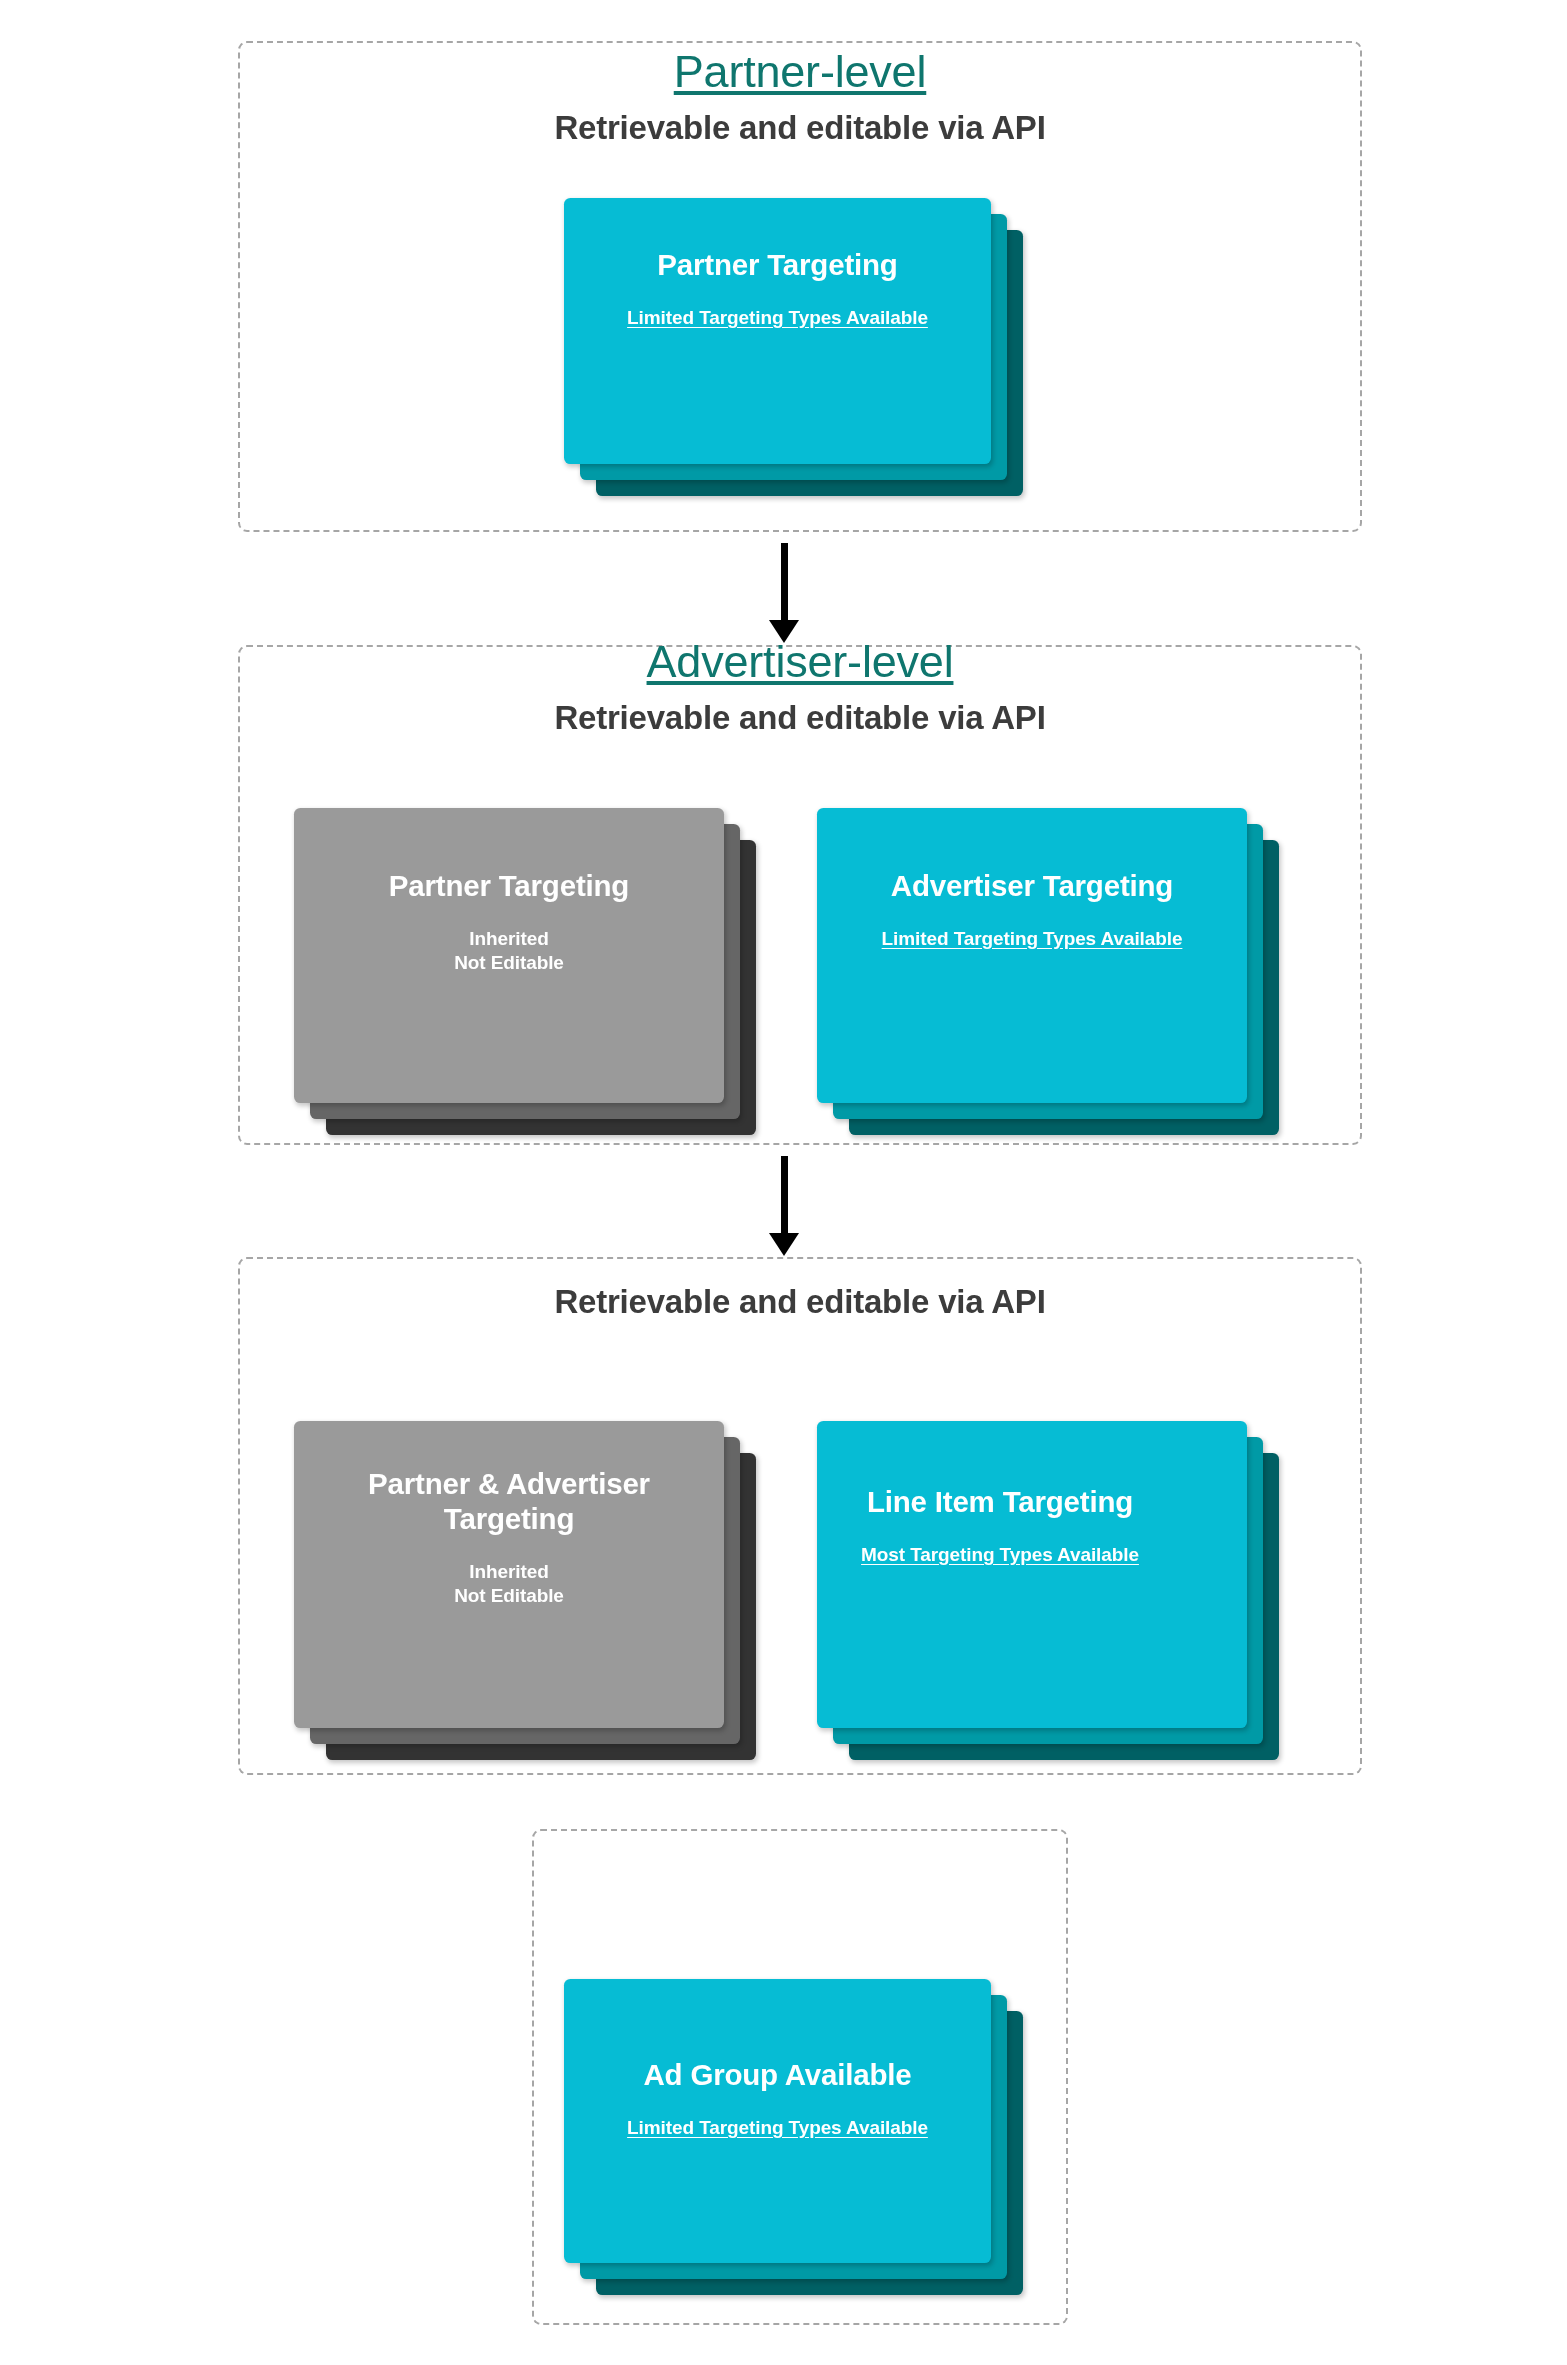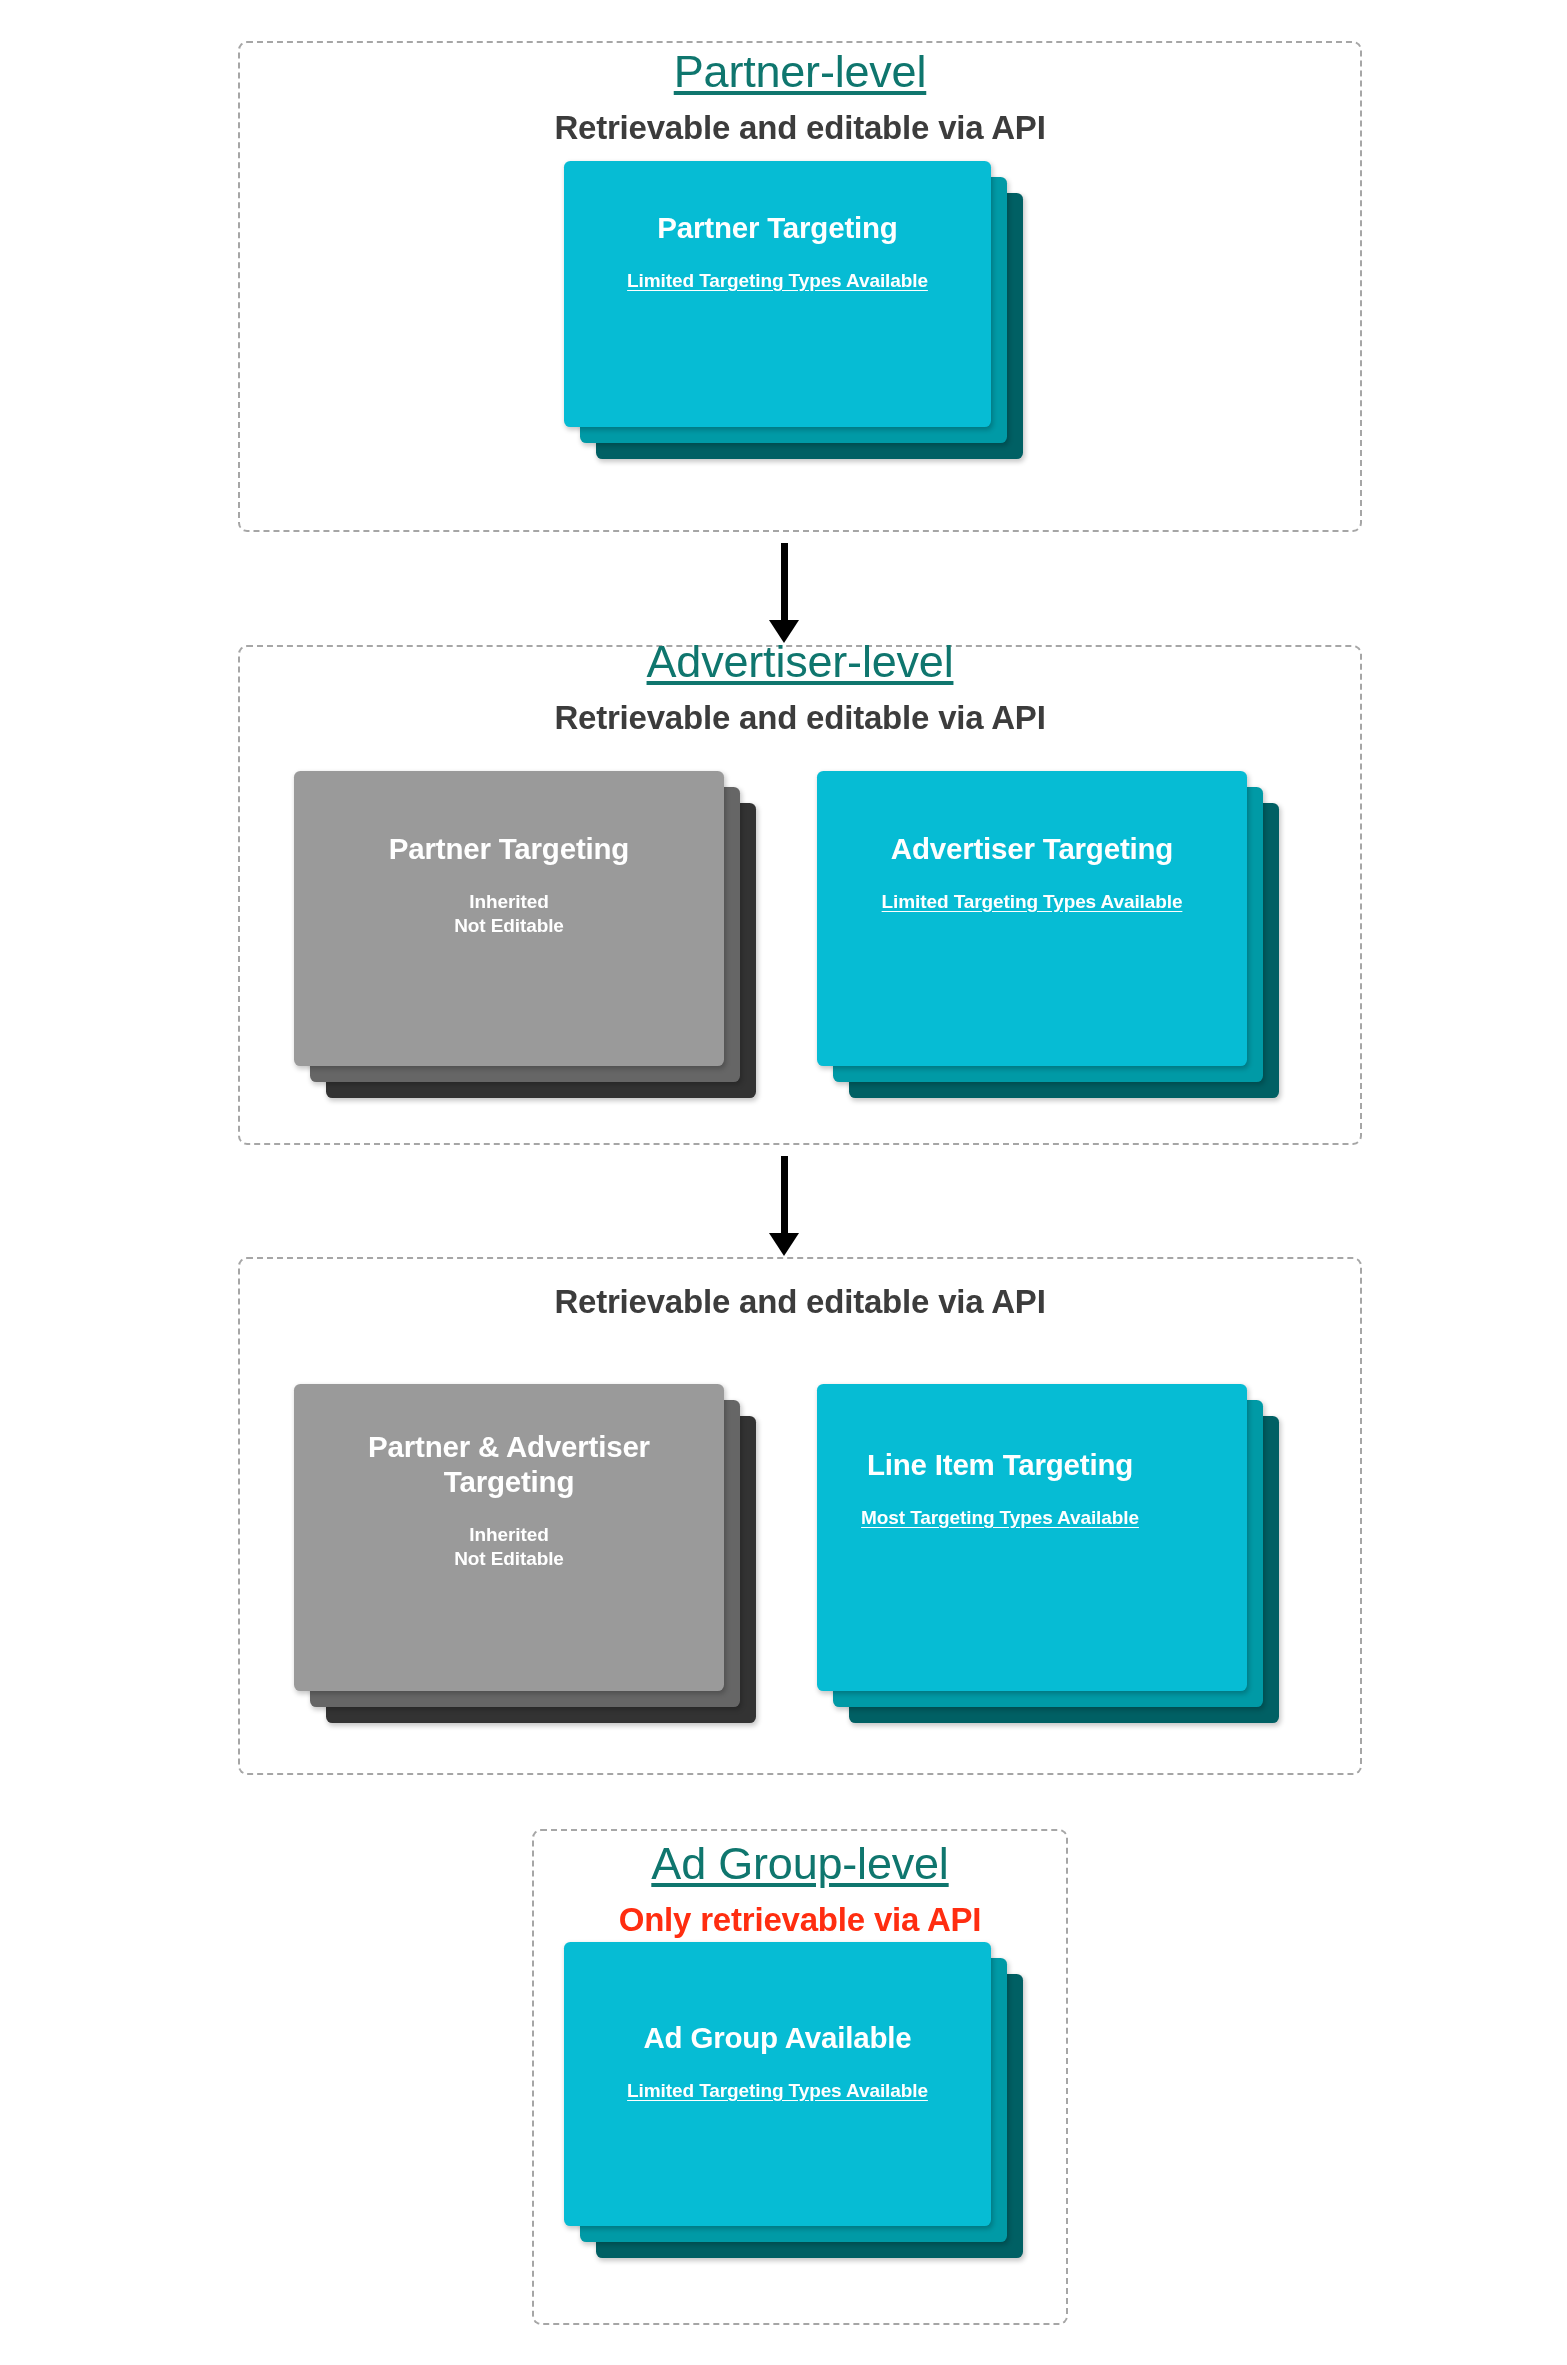--- a/index.html
+++ b/index.html
@@ -55,20 +55,21 @@
     margin-top: 11px;
     letter-spacing: -0.2px;
   }
   .level-api.danger {
     color: #ff2d10;
   }
 
   
   .stack {
     position: absolute;
+    margin-top: 37px;
   }
   .stack .sheet {
     position: absolute;
     border-radius: 6.3px;
     box-shadow: 1.8px 2.7px 5.4px rgba(0,0,0,0.22);
   }
   .stack .sheet.back2 { left: 32px; top: 32px; }
   .stack .sheet.back1 { left: 16px; top: 16px; }
   .stack .sheet.front { left: 0;    top: 0;    }
 
@@ -215,24 +216,20 @@
     <div class="sheet back1" style="width:430px; height:307px;"></div>
     <div class="sheet front" style="width:430px; height:307px;"></div>
     <div class="card-body" style="top:64px; width:366px;">
       <span class="card-title">Line Item Targeting</span>
       <span class="card-sub link">Most Targeting Types Available</span>
     </div>
   </div>
 
   <div class="level-box" style="left:532px; top:1829px; width:536px; height:496px;"></div>
 
-  <div class="level-heading" style="left:532px; top:1838px; width:536px;">
-    <span class="level-name">Ad Group-level</span>
-    <span class="level-api danger">Only retrievable via API</span>
-  </div>
 
   <div class="stack cyan" style="left:564px; top:1942px; width:472px; height:317px;">
     <div class="sheet back2" style="width:427px; height:284px;"></div>
     <div class="sheet back1" style="width:427px; height:284px;"></div>
     <div class="sheet front" style="width:427px; height:284px;"></div>
     <div class="card-body" style="top:79px; width:427px;">
       <span class="card-title">Ad Group Available</span>
       <span class="card-sub link">Limited Targeting Types Available</span>
     </div>
   </div>

